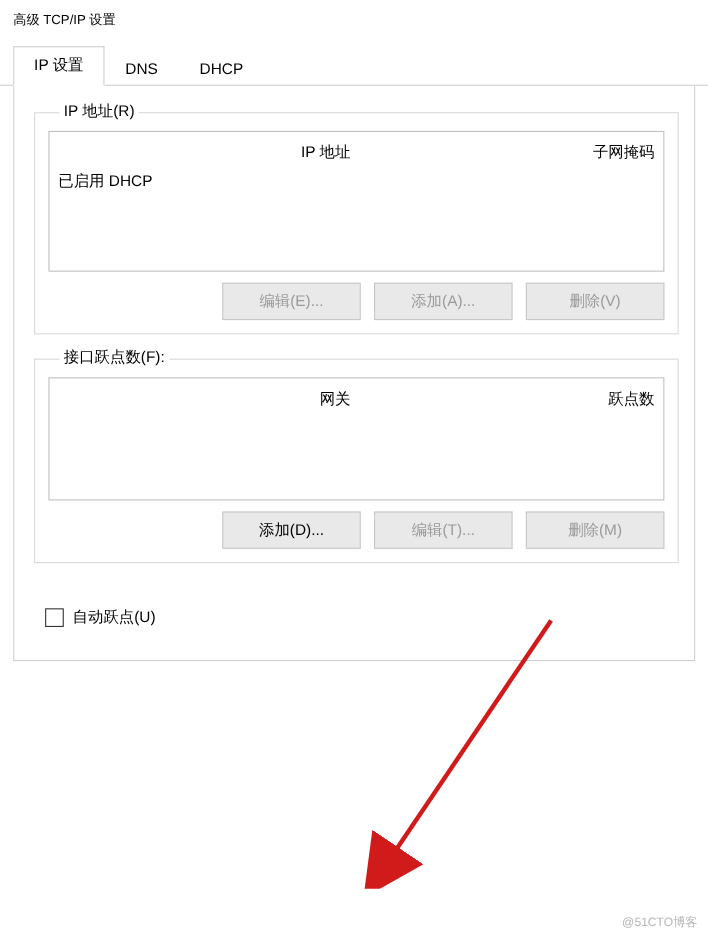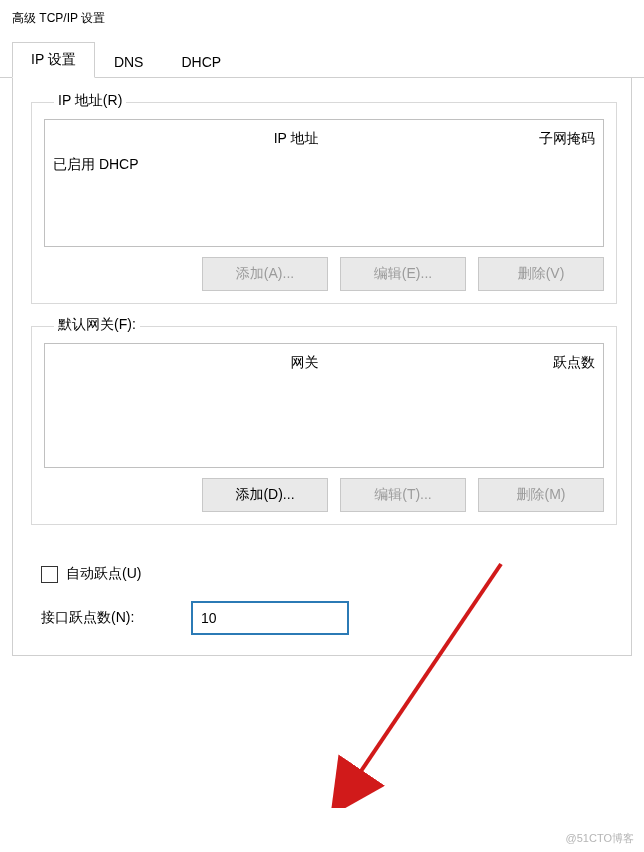--- a/index.html
+++ b/index.html
@@ -61,21 +61,21 @@
     padding: 0 4px;
     margin-left: 12px;
   }
   .listbox {
     border: 1px solid #c0c0c0;
     background: #fff;
     height: 128px;
     padding: 0;
     overflow: hidden;
   }
-  .listbox.short { height: 125px; }
+  .listbox.short { height: 112px; }
   .listbox-header {
     display: flex;
     padding: 10px 8px 4px 8px;
     text-align: right;
   }
   .col-left { flex: 0 0 49%; }
   .col-right { flex: 1; }
   .listbox-row {
     padding: 4px 8px;
   }
@@ -154,50 +154,46 @@
   <div class="group">
     <div class="group-legend">IP 地址(R)</div>
     <div class="listbox">
       <div class="listbox-header">
         <div class="col-left">IP 地址</div>
         <div class="col-right">子网掩码</div>
       </div>
       <div class="listbox-row">已启用 DHCP</div>
     </div>
     <div class="button-row">
+      <div class="btn disabled">编辑(E)...</div>
       <div class="btn disabled">添加(A)...</div>
-      <div class="btn disabled">编辑(E)...</div>
       <div class="btn disabled">删除(V)</div>
     </div>
   </div>
 
   <div class="group">
-    <div class="group-legend">默认网关(F):</div>
+    <div class="group-legend">接口跃点数(F):</div>
     <div class="listbox short">
       <div class="listbox-header">
         <div class="col-left">网关</div>
         <div class="col-right">跃点数</div>
       </div>
     </div>
     <div class="button-row">
       <div class="btn">添加(D)...</div>
       <div class="btn disabled">编辑(T)...</div>
       <div class="btn disabled">删除(M)</div>
     </div>
   </div>
 
   <div class="checkbox-row">
     <span class="chk"></span>
     <span>自动跃点(U)</span>
   </div>
 
-  <div class="field-row">
-    <span class="field-label">接口跃点数(N):</span>
-    <input class="field-input" value="10" style="">
-  </div>
 
   <svg class="arrow" style="left:300px; top:480px;" width="200" height="250" viewBox="0 0 200 250">
     <defs>
       <marker id="ah" markerWidth="14" markerHeight="14" refX="3" refY="7" orient="auto">
         <path d="M0,0 L14,7 L0,14 Z" fill="#d11a1a"></path>
       </marker>
     </defs>
     <line x1="188" y1="6" x2="42" y2="222" stroke="#d11a1a" stroke-width="4" marker-end="url(#ah)"></line>
   </svg>
 

